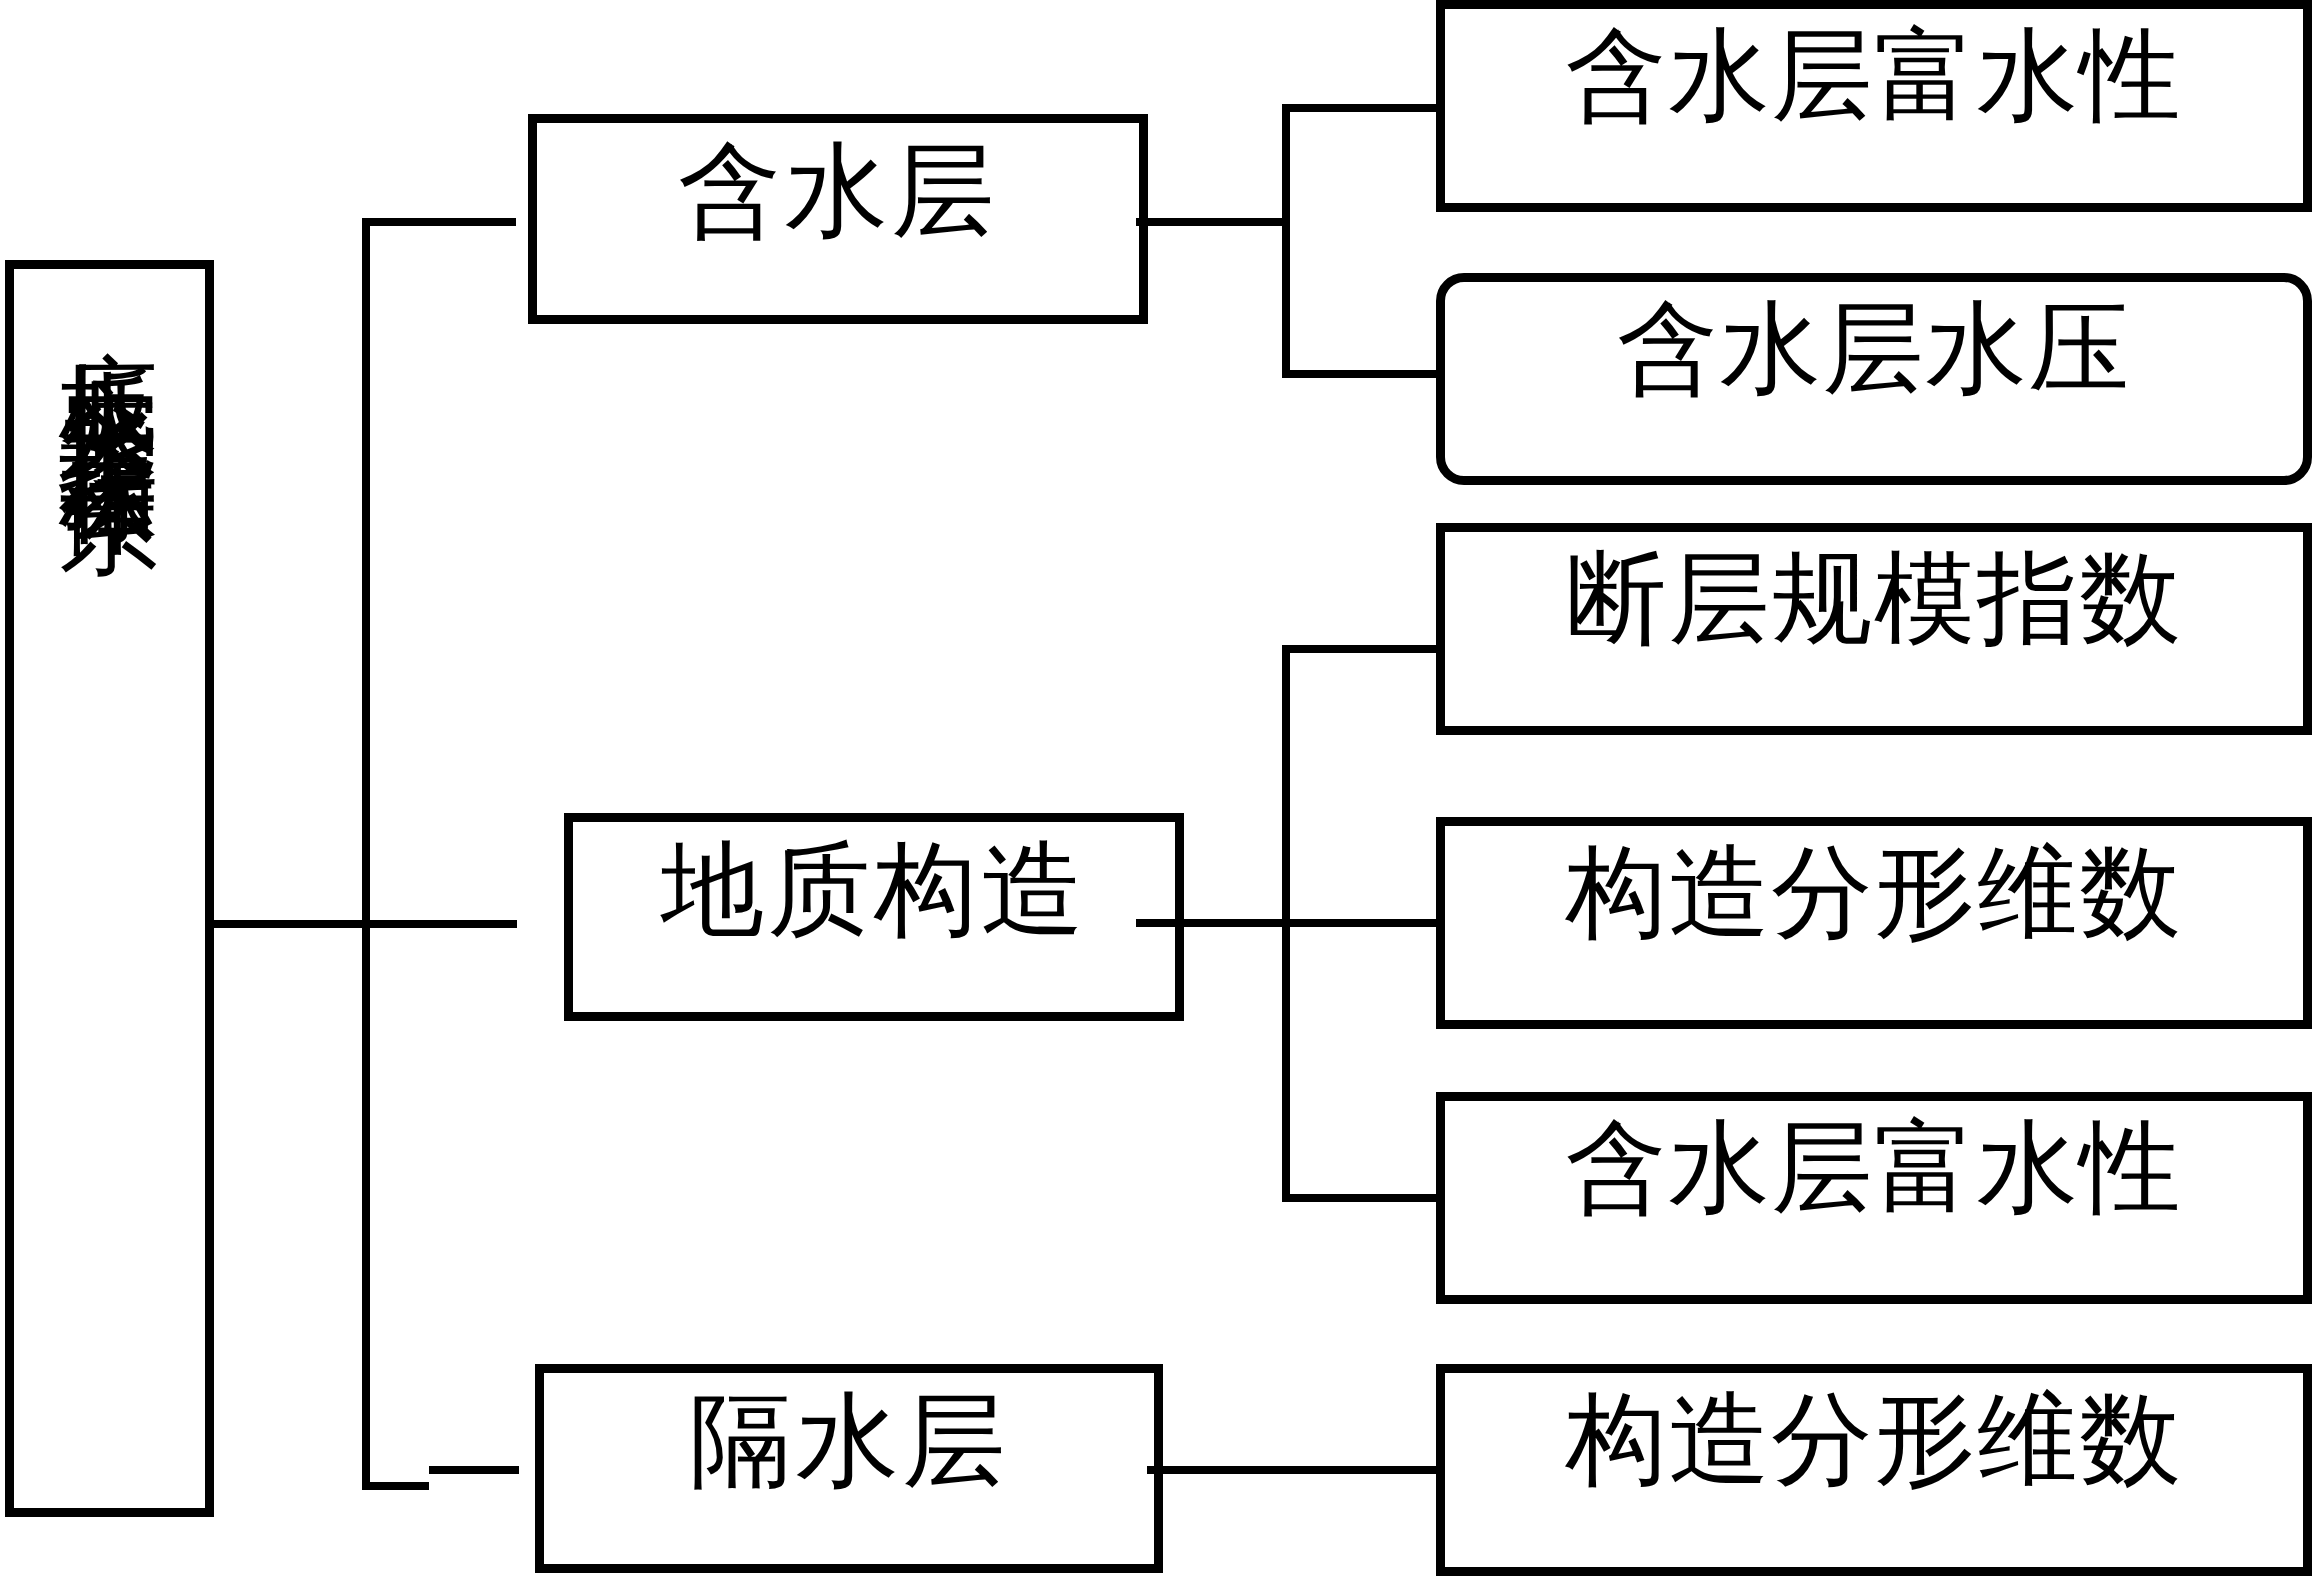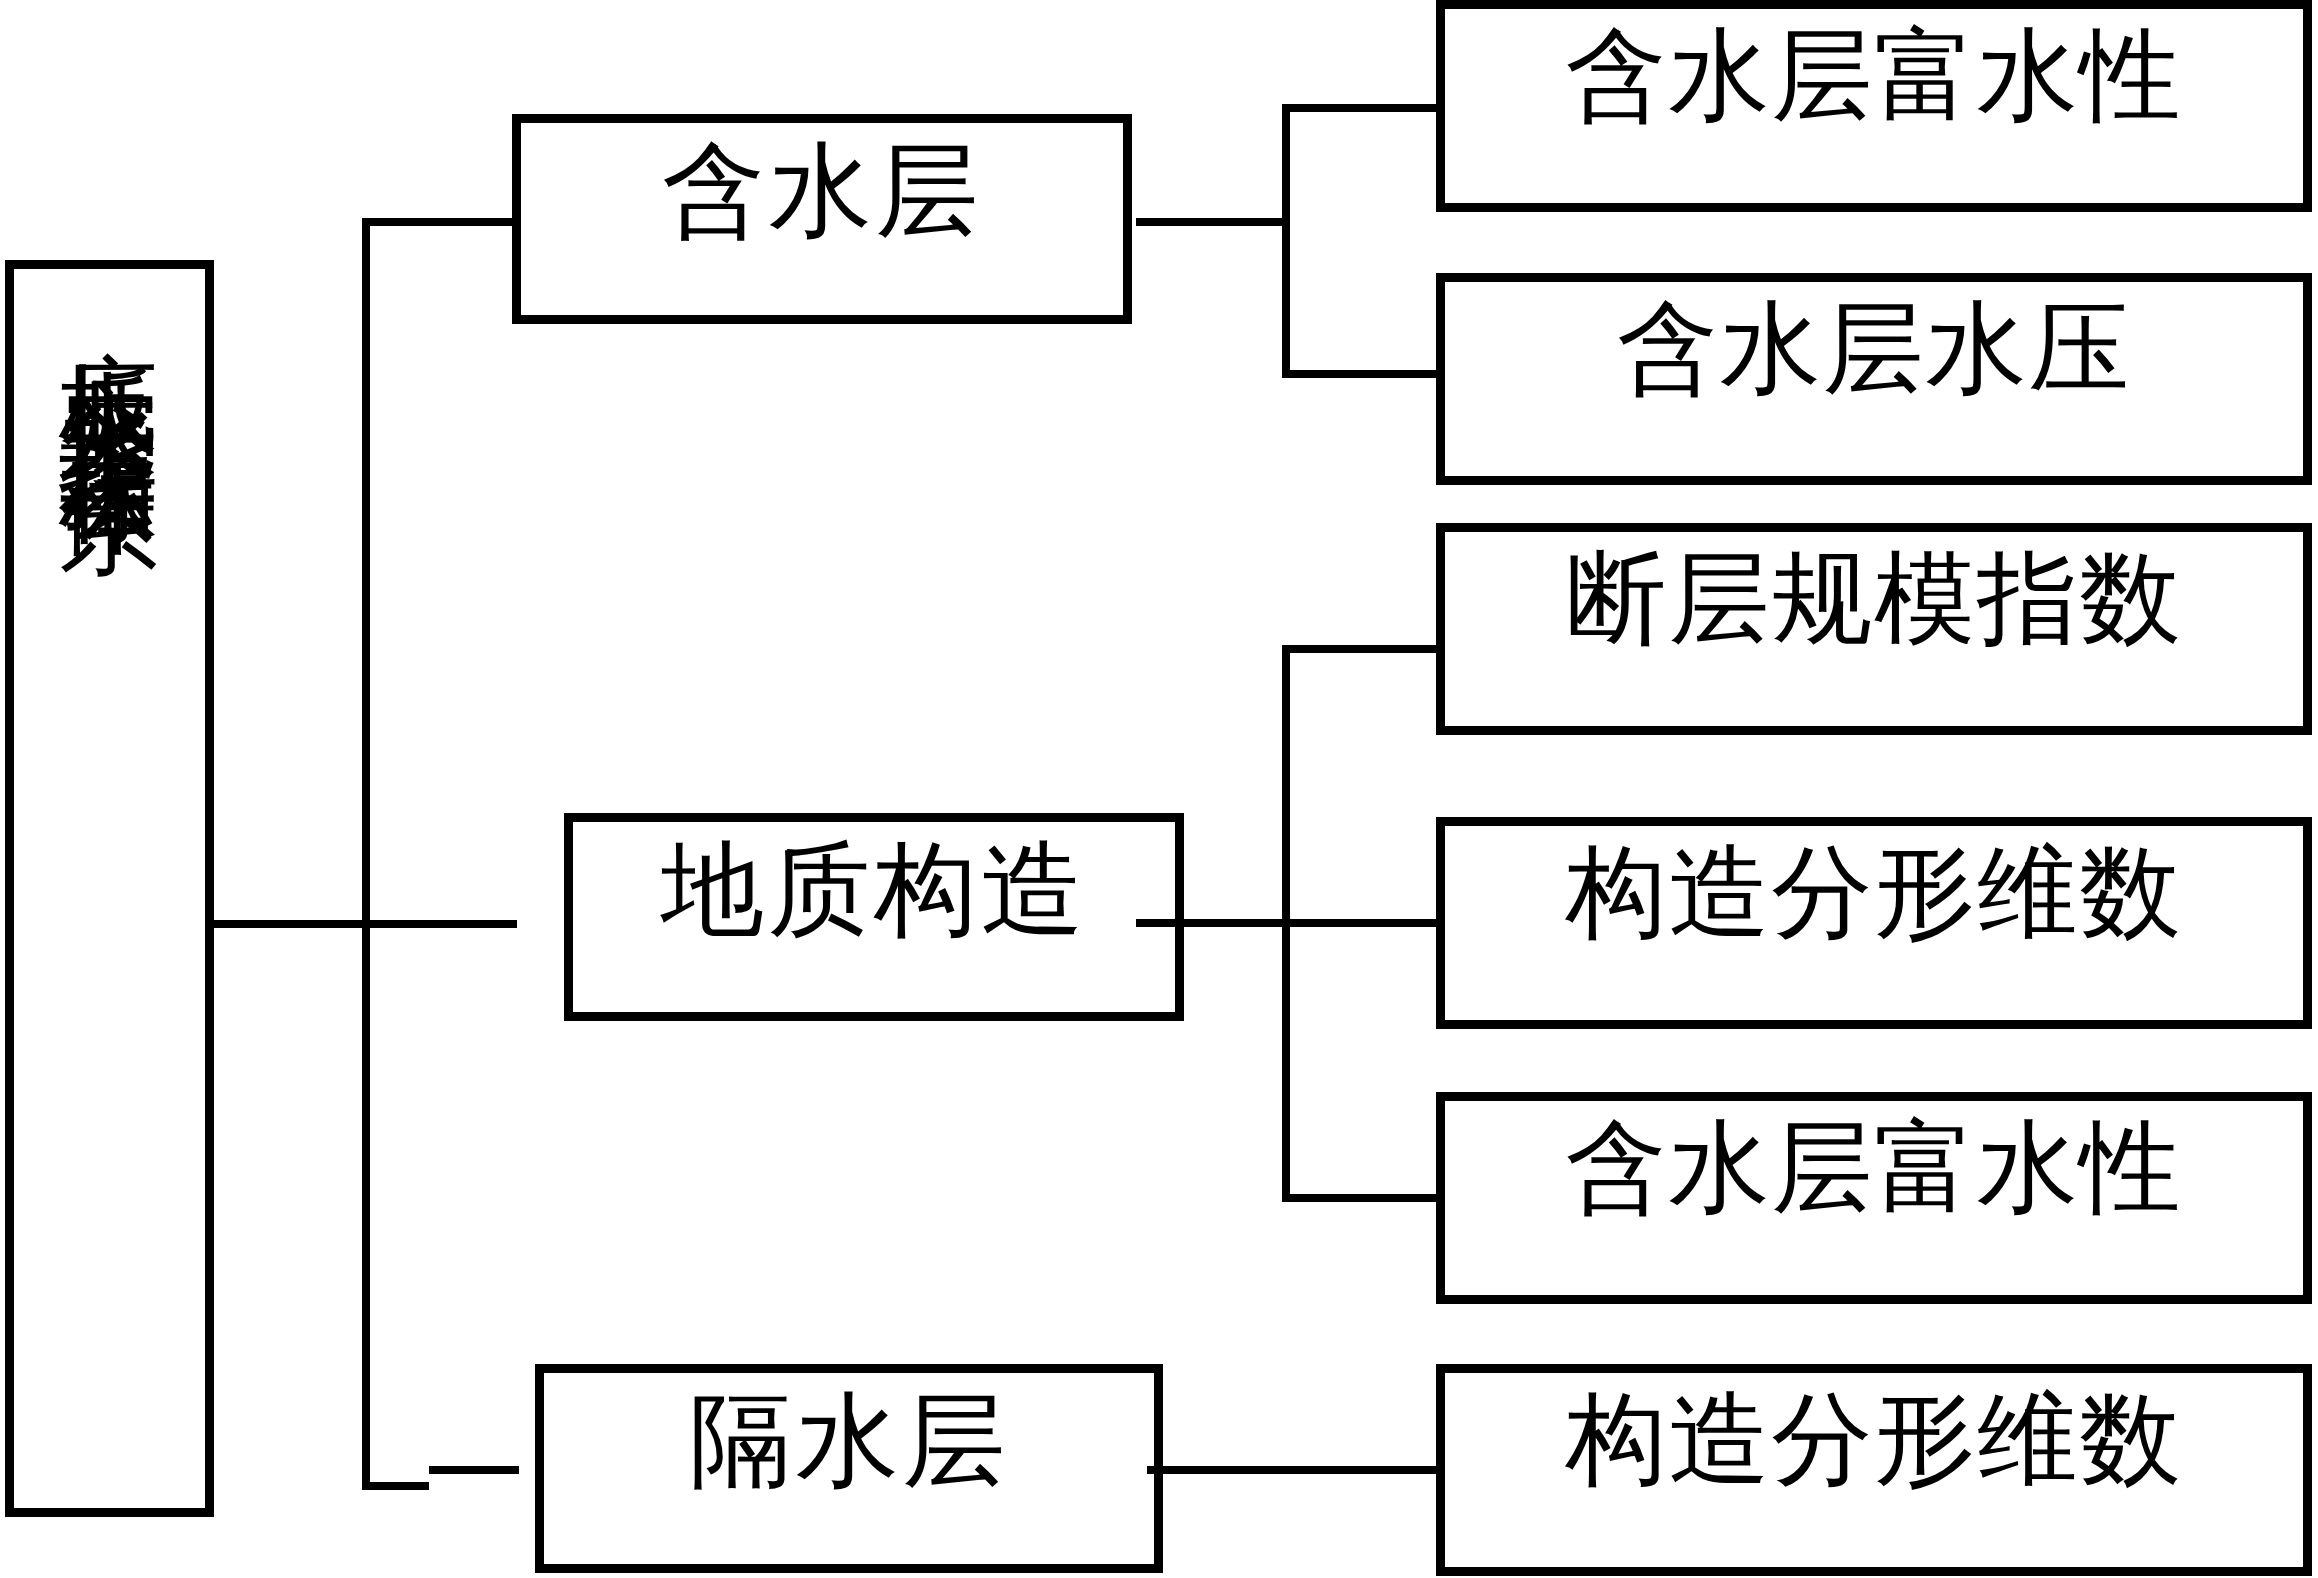--- a/index.html
+++ b/index.html
@@ -36,33 +36,33 @@
     text-orientation: upright;
     letter-spacing: 14.4px;
     line-height: 1;
     white-space: nowrap;
   }
   .mid-node {
     font-size: 103px;
     letter-spacing: 3.6px;
     white-space: nowrap;
   }
-  #mid-aquifer        { left: 512px;  top: 114px;  width: 620px; height: 210px; }
+  #mid-aquifer        { left: 528px;  top: 114px;  width: 620px; height: 210px; }
   #mid-geostructure   { left: 516px;  top: 813px;  width: 620px; height: 208px; margin-left: 48px; }
   #mid-aquiclude      { left: 535px;  top: 1364px; width: 628px; height: 209px; }
   .leaf-node {
     left: 1436px;
     width: 876px;
     height: 212px;
     font-size: 101px;
     letter-spacing: 1.8px;
     white-space: nowrap;
   }
   #leaf-1 { top: 0px; }
-  #leaf-2 { top: 273px; }
+  #leaf-2 { top: 273px; border-radius: 28px; }
   #leaf-3 { top: 523px; }
   #leaf-4 { top: 817px; }
   #leaf-5 { top: 1092px; }
   #leaf-6 { top: 1364px; }
   .line {
     position: absolute;
     background: #000000;
   }
 </style>
 </head>

